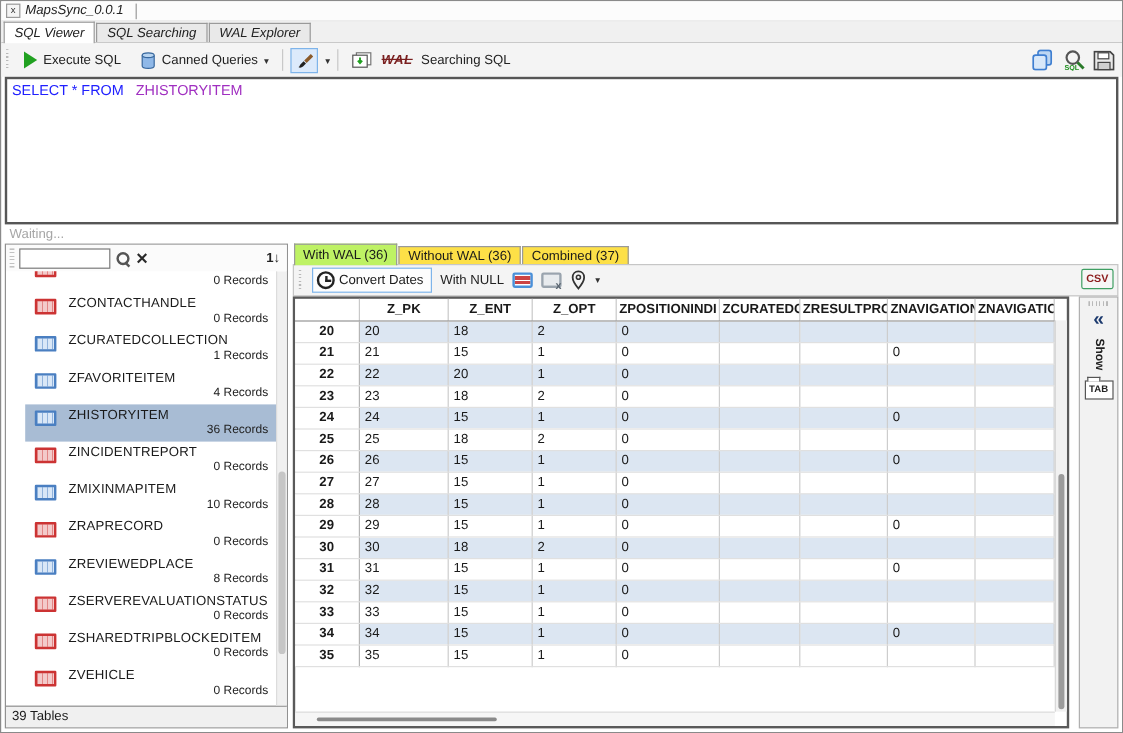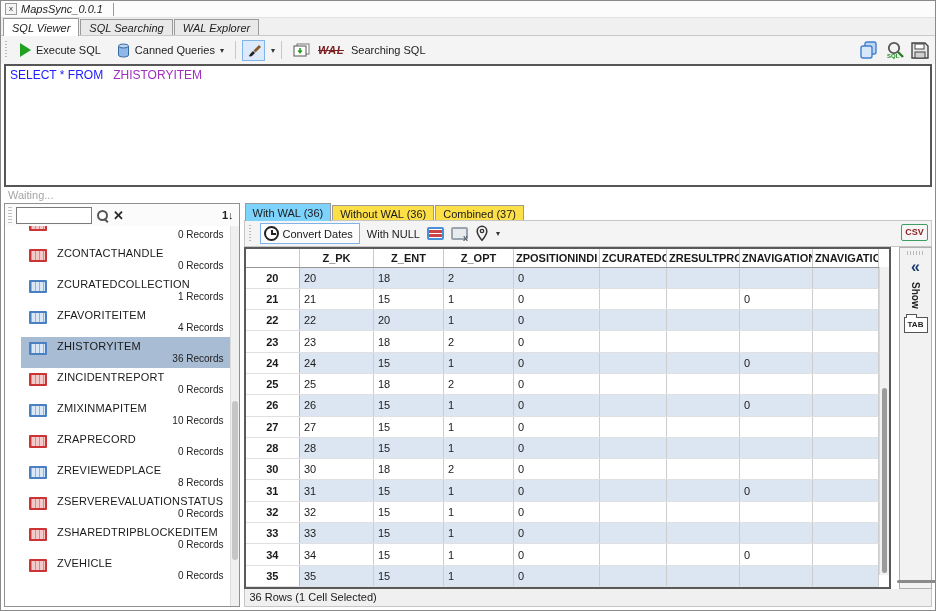--- a/index.html
+++ b/index.html
@@ -55,32 +55,32 @@
   .side-item-text { flex:1; padding-left:10px; }
   .side-item-name { font-size:11px; color:#1a1a1a; letter-spacing:0.2px; white-space:nowrap; }
   .side-item-count { font-size:10px; color:#222; text-align:right; padding-right:2px; margin-top:1px; }
   .side-scroll { position:absolute; right:0; top:0; bottom:0; width:9px; background:#f0f0f0; border-left:1px solid #dcdcdc; }
   .side-thumb { position:absolute; left:1px; right:1px; top:46%; height:42%; background:#c6c6c6; border-radius:3px; }
   .side-status { height:18px; line-height:17px; border-top:1px solid #919191; background:#f0f0f0; padding-left:5px; }
   
   .rpanel { flex:1; display:flex; flex-direction:column; position:relative; }
   .wal-tabs { height:18px; display:flex; align-items:flex-end; padding-left:1px; }
   .wal-tab { padding:2px 7px; border:1px solid #9a9a9a; border-bottom:none; background:#fde047; margin-right:1px; height:16px; line-height:12px; }
-  .wal-tab.active { background:#7dd3fc; height:18px; line-height:14px; position:relative; z-index:2; }
+  .wal-tab.active { background:#bef264; height:18px; line-height:14px; position:relative; z-index:2; }
   .rtoolbar { height:27px; background:#f4f4f4; border:1px solid #c6c6c6; display:flex; align-items:center; gap:7px; padding:0 4px; margin-top:-1px; }
   .convert-btn { display:flex; align-items:center; gap:4px; border:1px solid #7eb4ea; background:#fdfdfd; padding:2px 6px 2px 3px; }
   .clock { position:relative; width:15px; height:15px; border:2px solid #222; border-radius:50%; }
   .clock::before { content:""; position:absolute; left:5px; top:2px; width:2px; height:5px; background:#222; }
   .clock::after  { content:""; position:absolute; left:5px; top:5px; width:5px; height:2px; background:#222; }
   .shownull { color:#222; }
   .grid-icon { width:17px; height:13px; border:2px solid #4a90d9; background:#ffffff; background-image:linear-gradient(#ffffff 0 1px, #cc4444 1px 4px, #ffffff 4px 5px, #cc4444 5px 8px, #ffffff 8px 9px); border-radius:2px; }
   .grid-icon.disabled { border-color:#9aa4ae; background-image:linear-gradient(#e8ebee 0 9px); position:relative; }
   .grid-icon.disabled::after { content:"x"; position:absolute; right:-2px; bottom:-5px; font-size:9px; font-weight:bold; color:#5a6570; }
   .content-row { flex:1; display:flex; gap:8px; }
-  .grid-box { flex:1; border:2px solid #5a5a5a; background:#ffffff; display:flex; flex-direction:row; position:relative; padding-right:10px; }
+  .grid-box { flex:1; border:2px solid #5a5a5a; background:#ffffff; display:flex; flex-direction:column; position:relative; padding-right:10px; }
   table.grid { border-collapse:collapse; table-layout:fixed; width:633px; }
   table.grid th { height:18px; font-weight:bold; font-size:11px; border-right:1px solid #c9c9c9; border-bottom:1px solid #969696; background:#ffffff; text-align:center; white-space:nowrap; overflow:hidden; padding:0 2px; }
   table.grid td { height:18px; font-size:11px; border-right:1px solid #cdcdcd; border-bottom:1px solid #e0e0e0; padding:0 4px; white-space:nowrap; overflow:hidden; }
   table.grid td.rownum { text-align:center; font-weight:bold; background:#ffffff; border-right:1px solid #b5b5b5; }
   table.grid tr.grid-row:nth-of-type(odd) td:not(.rownum) { background:#dce6f2; }
   .vscroll { position:absolute; top:18px; right:0; bottom:12px; width:10px; background:#f1f1f1; border-left:1px solid #d8d8d8; }
   .vthumb { position:absolute; left:2px; right:2px; bottom:2px; height:60%; background:#9b9b9b; border-radius:3px; }
   .hscroll { margin-top:auto; height:12px; background:#f6f6f6; border-top:1px solid #dddddd; position:relative; }
   .hthumb { position:absolute; left:18px; top:4px; width:150px; height:3px; background:#8a8a8a; border-radius:2px; }
   
@@ -276,20 +276,21 @@
               <span class="side-item-text">
                 <span class="side-item-name" style="display:block">ZVEHICLE</span>
                 <span class="side-item-count" style="display:block">0 Records</span>
               </span>
             </div>
           </div>
         <div class="side-scroll">
           <div class="side-thumb"></div>
         </div>
       </div>
+      <div class="side-status">39 Tables</div>
     </div>
 
     <div class="rpanel">
       <div class="wal-tabs">
         <span class="wal-tab active">With WAL (36)</span>
         <span class="wal-tab">Without WAL (36)</span>
         <span class="wal-tab">Combined (37)</span>
       </div>
       <div class="rtoolbar">
         <span class="grip-v"></span>
@@ -438,20 +439,31 @@
                   <td>28</td>
                   <td>15</td>
                   <td>1</td>
                   <td>0</td>
                   <td></td>
                   <td></td>
                   <td></td>
                   <td></td>
                 </tr>
 
+                <tr class="grid-row">
+                  <td class="rownum">29</td>
+                  <td>29</td>
+                  <td>15</td>
+                  <td>1</td>
+                  <td>0</td>
+                  <td></td>
+                  <td></td>
+                  <td>0</td>
+                  <td></td>
+                </tr>
 
                 <tr class="grid-row">
                   <td class="rownum">30</td>
                   <td>30</td>
                   <td>18</td>
                   <td>2</td>
                   <td>0</td>
                   <td></td>
                   <td></td>
                   <td></td>
@@ -529,16 +541,15 @@
         </div>
 
         <div class="rstrip">
           <span class="grip-h"></span>
           <span class="collapse-glyph">«</span>
           <span class="show-label">Show</span>
           <span class="tab-btn">TAB</span>
         </div>
       </div>
 
-      <div class="rstatus">36 Rows  (1 Cell Selected)</div>
     </div>
   </div>
 </div>
 
 </body></html>

